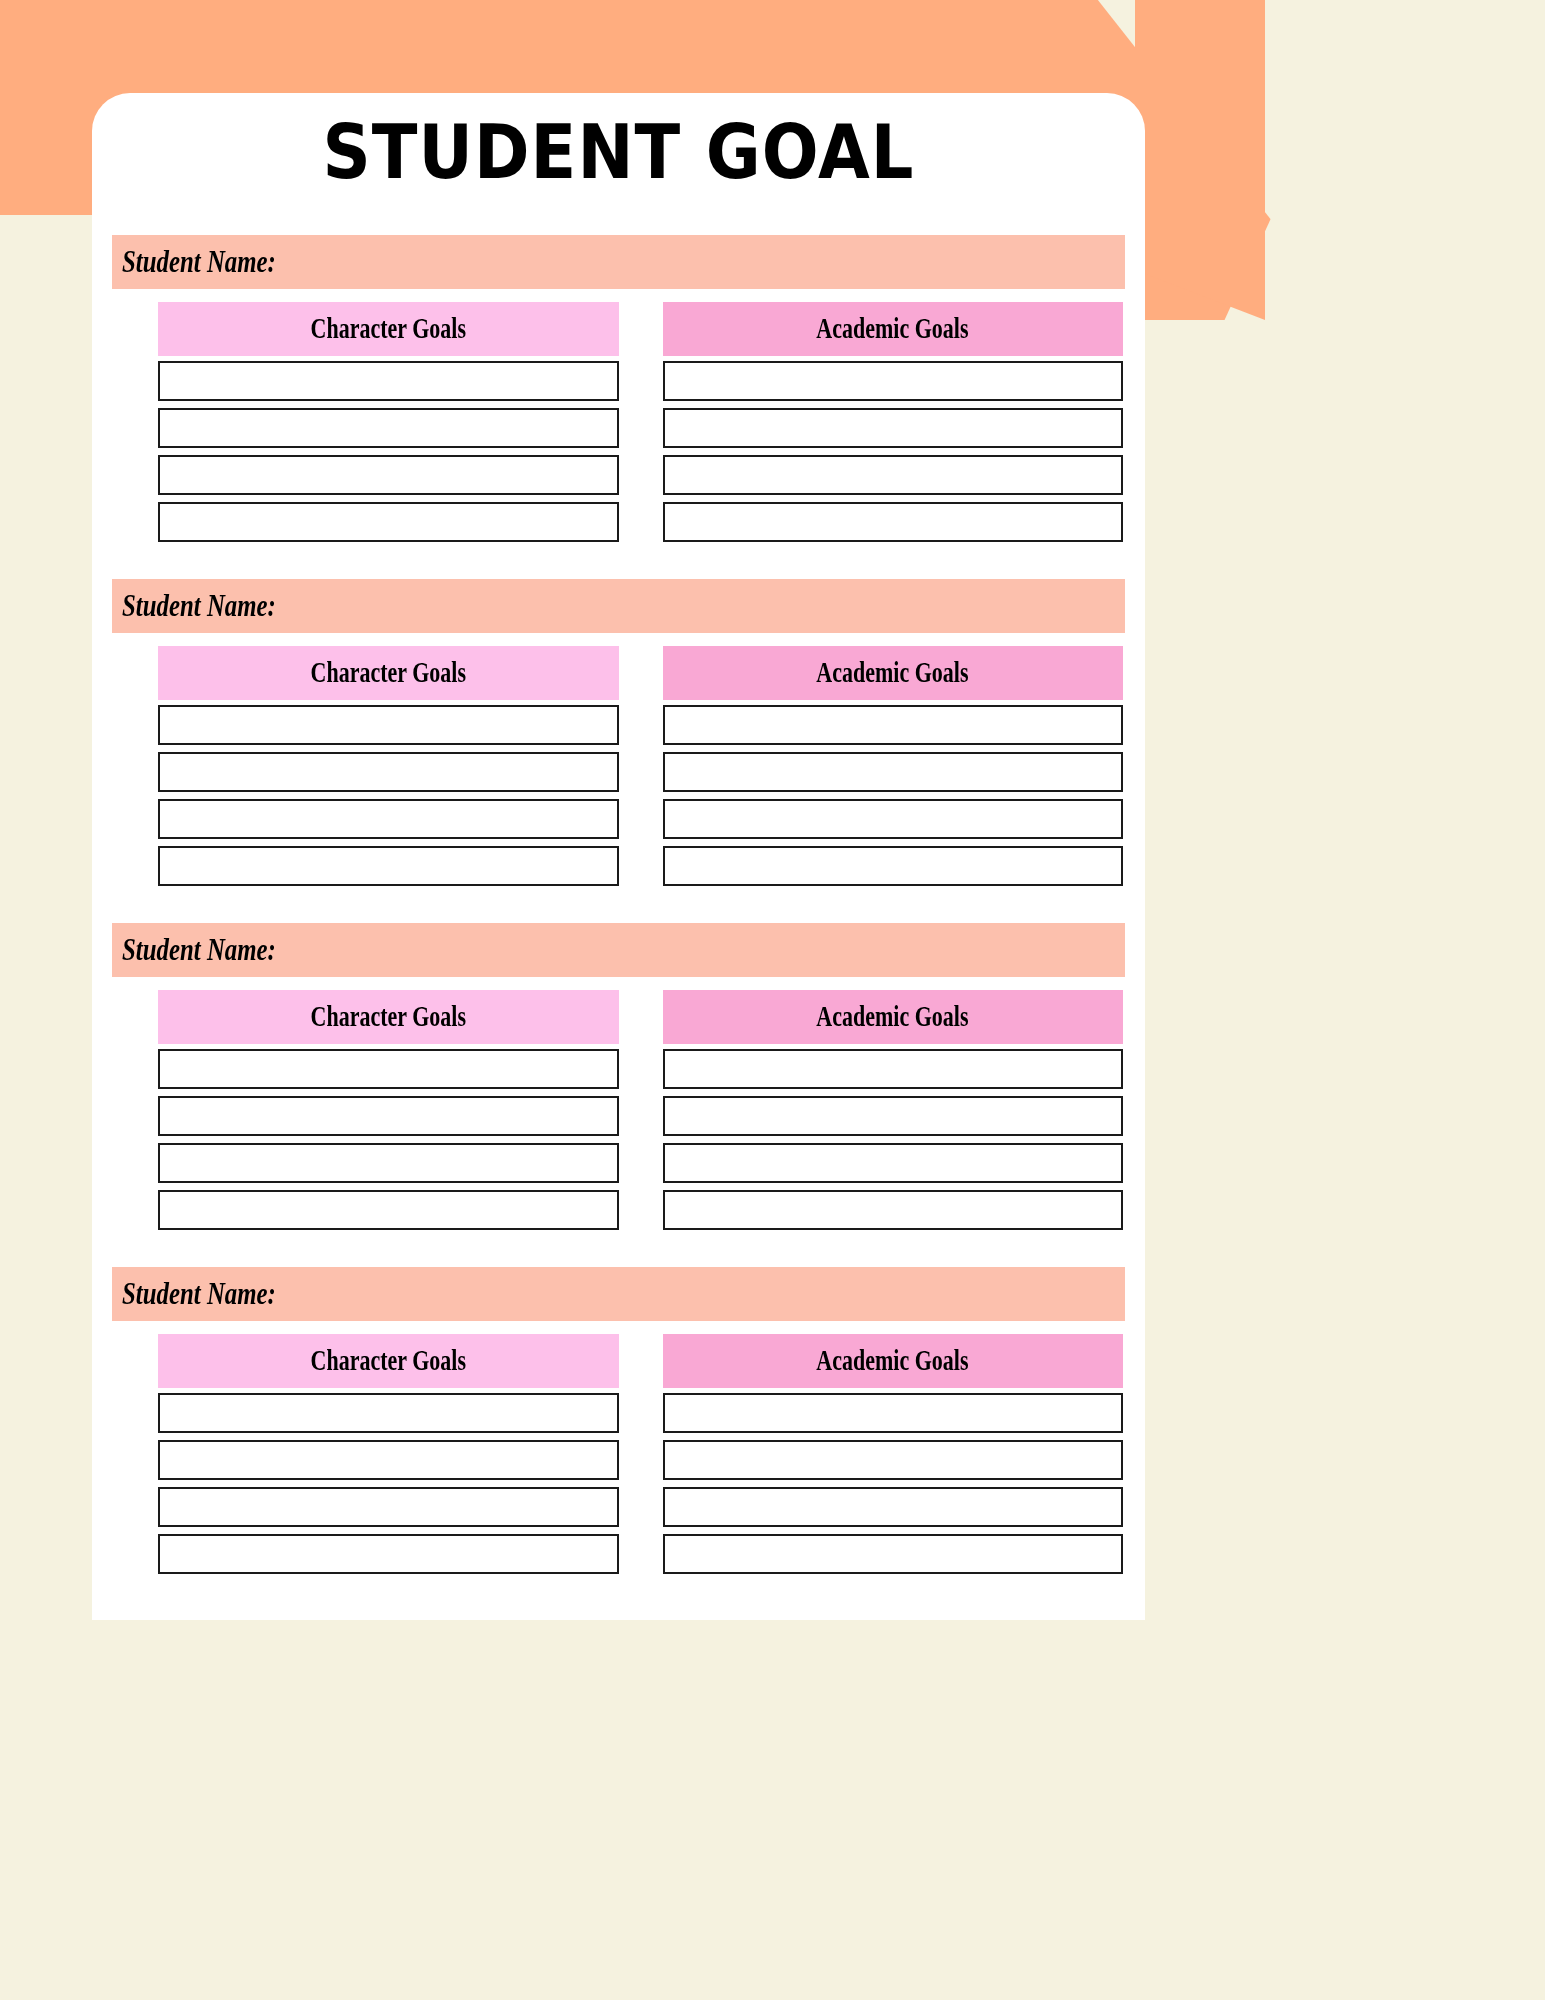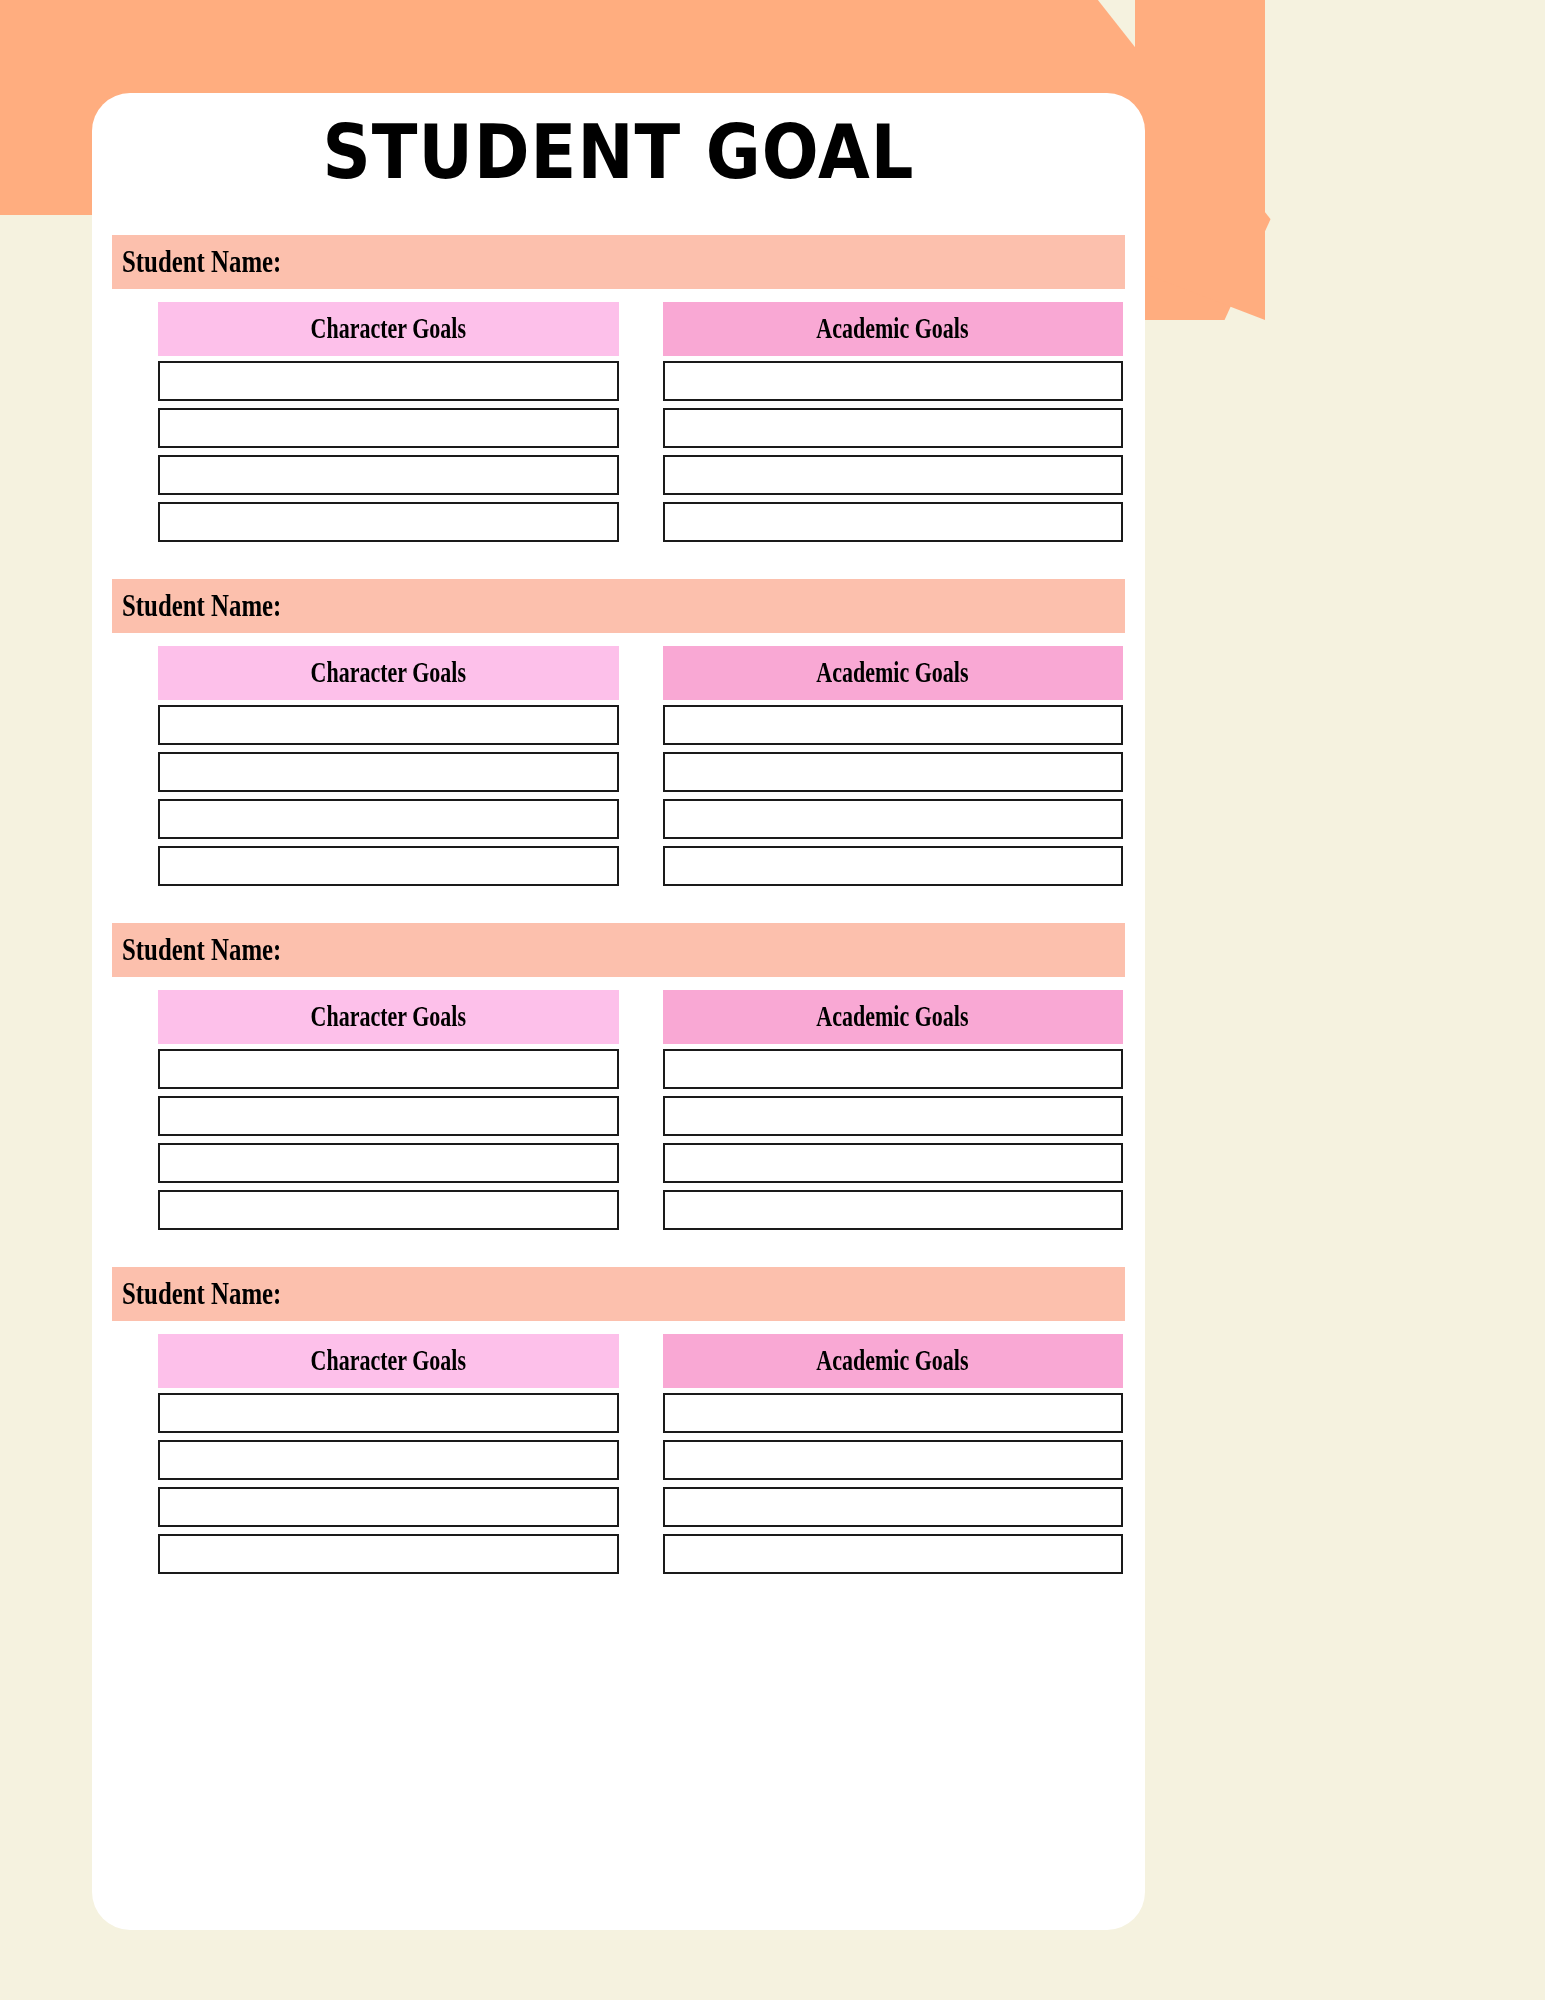--- a/index.html
+++ b/index.html
@@ -10,21 +10,21 @@
     width: 1545px;
     height: 2000px;
     overflow: hidden;
     font-family: "Liberation Serif", serif;
     background: #f5f2df;
   }
 
   #page {
     position: relative;
     width: 1545px;
-    height: 2000px;
+    height: 1620px;
     background: #f5f2df;
     overflow: hidden;
   }
 
   
   .deco-orange-top {
     position: absolute;
     left: -10px;
     top: -10px;
     width: 1100px;
@@ -102,20 +102,21 @@
   }
 
   .student-name-bar {
     margin: 0 20px 0 20px;
     height: 54px;
     background: #fcc0ad;
     display: flex;
     align-items: center;
     box-sizing: border-box;
     padding-left: 10px;
+    font-style: italic;
   }
   .student-name-label {
     font-family: "Liberation Serif", serif;
     font-weight: 700;
     font-size: 27px;
     color: #000000;
     transform: scaleX(0.92) scaleY(1.16);
     transform-origin: 0 50%;
     white-space: nowrap;
   }

